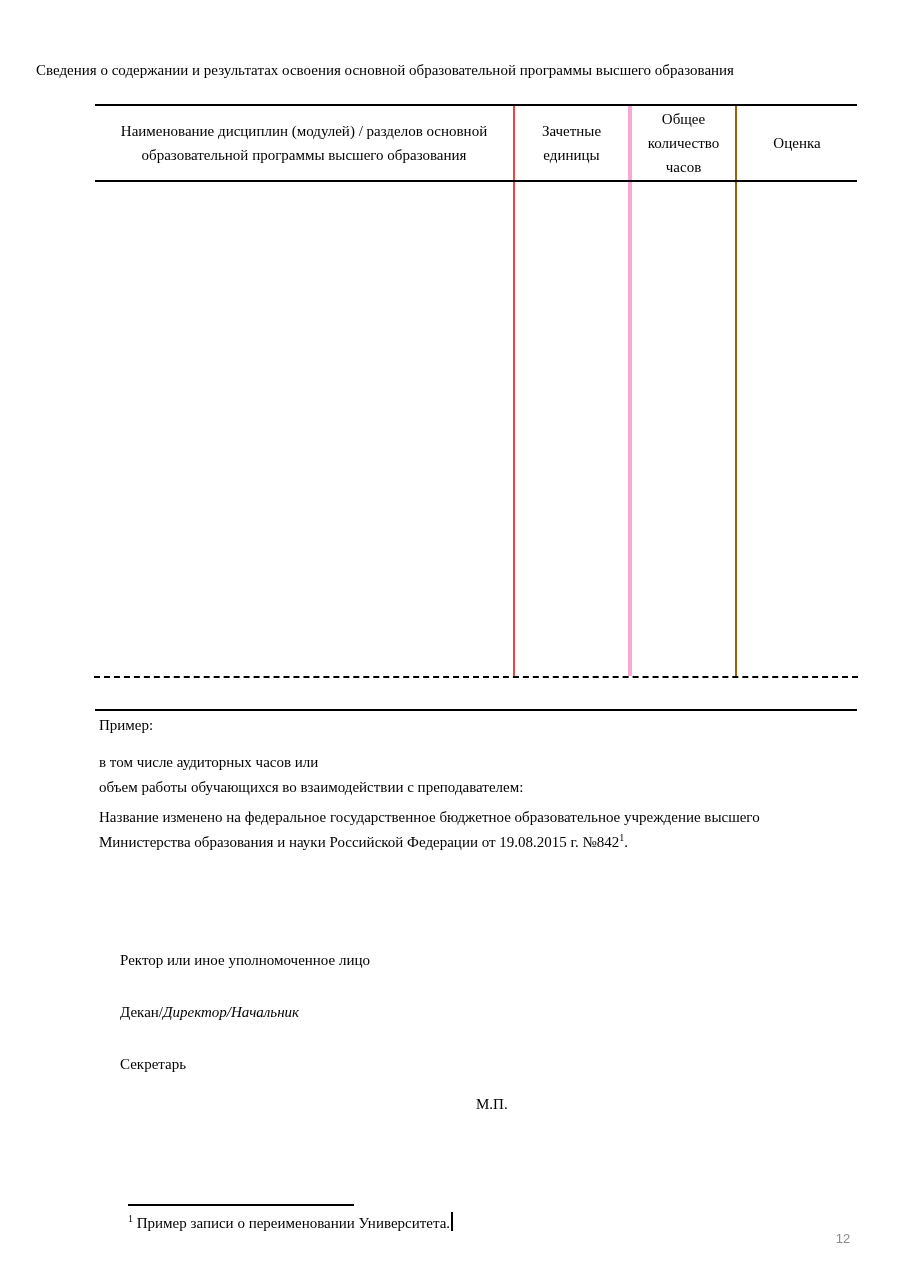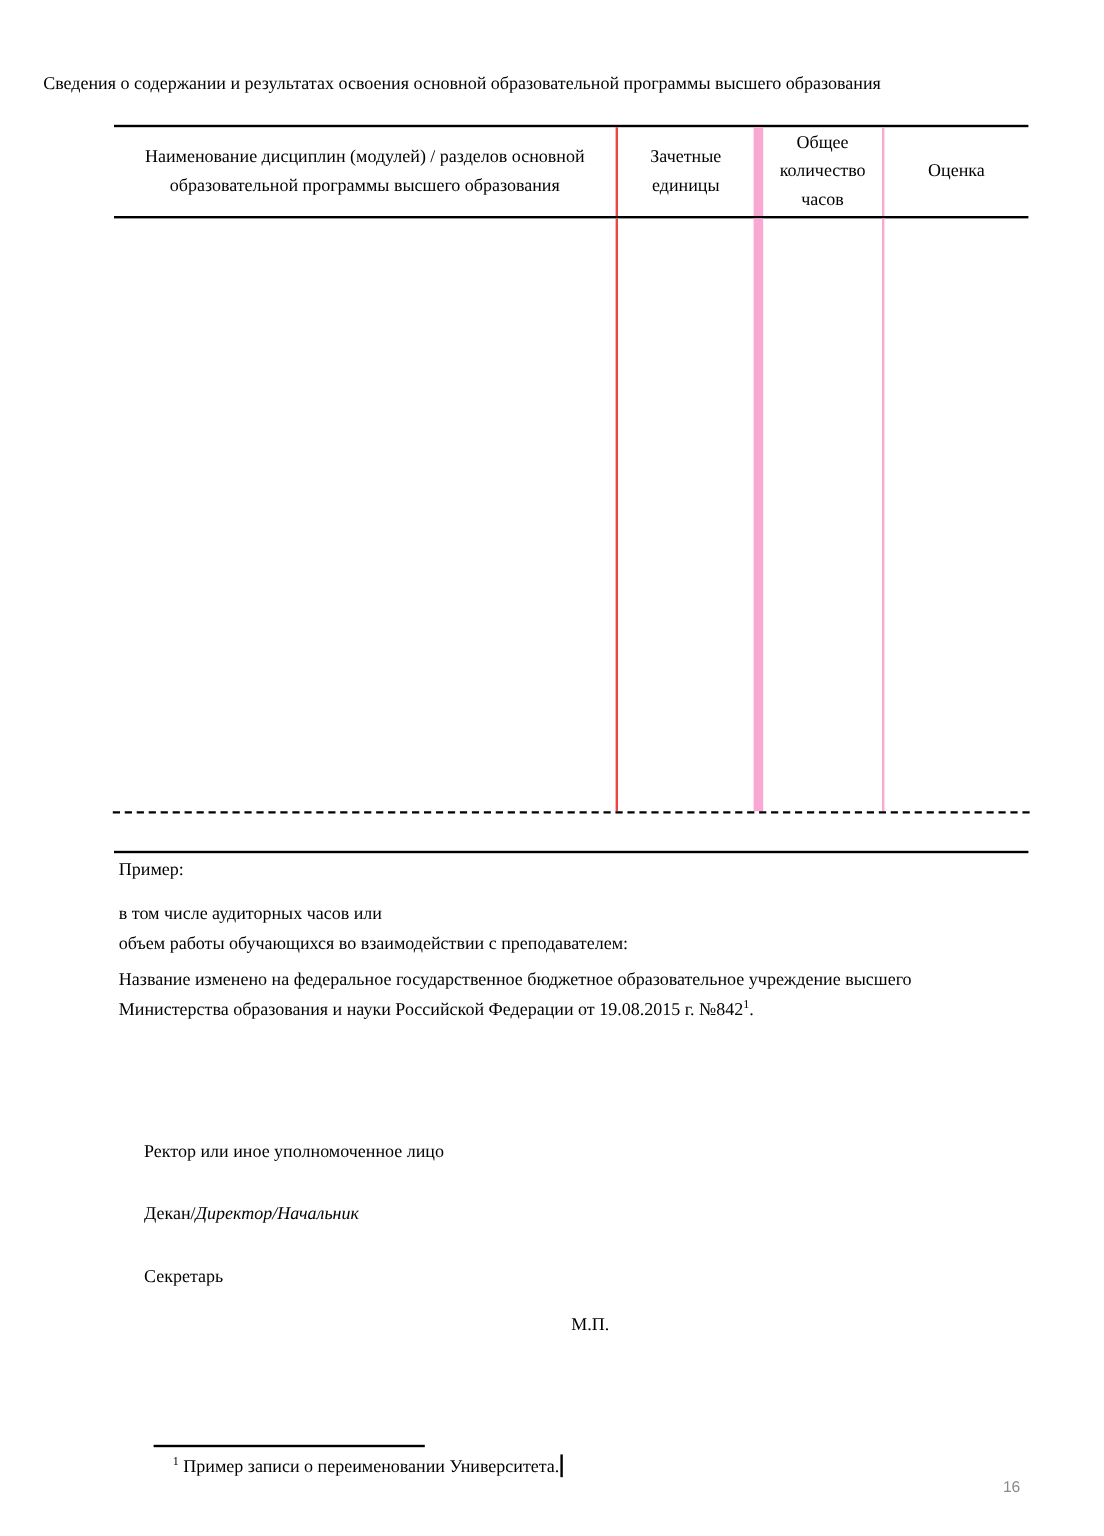--- a/index.html
+++ b/index.html
@@ -17,22 +17,22 @@
     display:flex; height:78px;
     border-top:2px solid #000; border-bottom:2px solid #000;
   }
   .tbody { display:flex; height:494px; }
   .cell {
     display:flex; align-items:center; justify-content:center;
     text-align:center; font-size:15px; line-height:24px;
   }
   .c1 { width:418px; padding:0 10px; }
   .c2 { width:115px; border-left:2px solid #ef4444; }
-  .c3 { width:107px; border-left:8px solid #f9a8d4; }
-  .c4 { width:122px; border-left:2px solid #f9a8d4; }
+  .c3 { width:107px; border-left:4px solid #f9a8d4; }
+  .c4 { width:122px; border-left:2px solid #a16207; }
 
   .dashed-sep {
     position:absolute; left:94px; top:676px; width:764px;
     border-top:2px dashed #000;
   }
   .ref-note {
     position:absolute; left:95px; top:681px; width:762px;
     text-align:center; font-size:13px;
   }
   .totals-sep {
@@ -49,21 +49,21 @@
   .sig-rector { top:952px; }
   .sig-dean { top:1004px; }
   .sig-secretary { top:1056px; }
   .italic { font-style:italic; }
   .seal { position:absolute; left:476px; top:1072px; font-size:15px;margin-top:24px; }
 
   .fn-sep {
     position:absolute; left:128px; top:1204px; width:226px;
     border-top:2px solid #000;
   }
-  .footnote { position:absolute; left:128px; top:1212px; font-size:15px;margin-left:16px; }
+  .footnote { position:absolute; left:128px; top:1212px; font-size:15px; }
   .caret {
     display:inline-block; width:2px; height:19px; background:#000;
     vertical-align:text-bottom; margin-left:1px;
   }
   .page-num {
     position:absolute; left:826px; top:1231px; width:34px;
     text-align:center; font-size:13px; color:#8a8a8a;
     font-family:"Liberation Sans", sans-serif;
   }
 </style>
@@ -111,15 +111,15 @@
   <div class="sig sig-dean"><span>Декан/</span><span class="italic">Директор/Начальник</span></div>
 
   <div class="sig sig-secretary">Секретарь</div>
 
   <div class="seal">М.П.</div>
 
   <div class="fn-sep"></div>
 
   <div class="footnote"><sup class="fn">1</sup><span> Пример записи о переименовании Университета.</span><span class="caret"></span></div>
 
-  <div class="page-num">16</div>
+  <div class="page-num">12</div>
 
 </div>
 
 </body></html>

